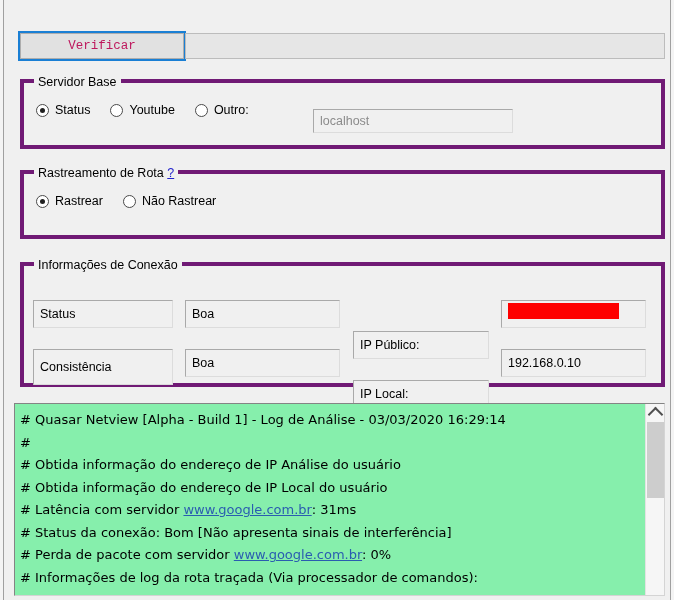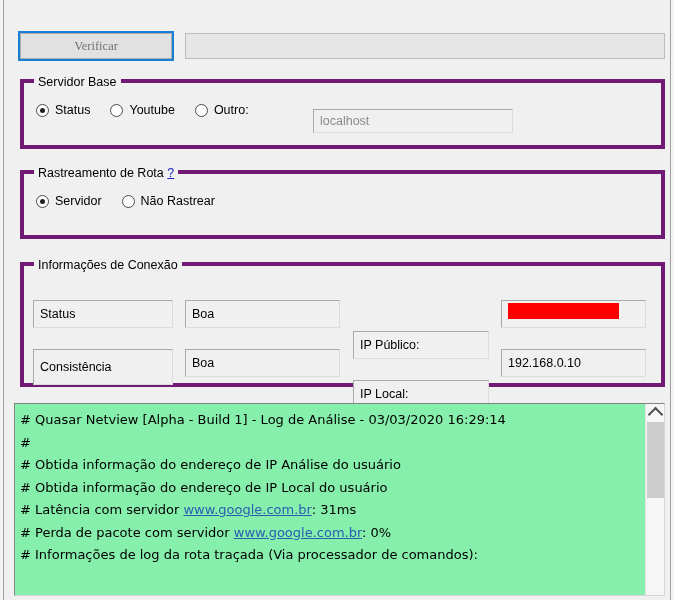--- a/index.html
+++ b/index.html
@@ -42,27 +42,27 @@
   .frame-right2 {
     position: absolute;
     right: 0px; top: 0; width: 3px; height: 600px;
     background: #f4f4f4;
   }
 
   
   .btn-verify {
     position: absolute;
     left: 20px; top: 33px;
-    width: 152px; height: 26px;
+    width: 164px; height: 26px;
     background: #e1e1e1;
     border: 1px solid #adadad;
     box-shadow: 0 0 0 2px #1a7fd4;
-    font-family: Liberation Serif, serif;
+    font-family: Liberation Mono, monospace;
     font-size: 12.5px;
-    color: #737373;
+    color: #be185d;
     display: flex;
     align-items: center;
     justify-content: center;
     cursor: default;
     padding: 0;
     box-sizing: border-box;
   }
 
   
   .progressbar {
@@ -278,21 +278,21 @@
 
   <div class="groupbox" id="gb-rastreamento">
     <span class="gb-title">
       <span>Rastreamento de Rota</span>
       <span class="help-link">?</span>
     </span>
 
     <div class="radio-row" style="left:12px; top:20px;">
       <label class="radio checked">
         <span class="dot"></span>
-        <span class="rlabel">Servidor</span>
+        <span class="rlabel">Rastrear</span>
       </label>
       <label class="radio">
         <span class="dot"></span>
         <span class="rlabel">Não Rastrear</span>
       </label>
     </div>
   </div>
 
   <div class="groupbox" id="gb-infos">
     <span class="gb-title">Informações de Conexão</span>
@@ -311,20 +311,21 @@
   <div class="tbox bold" id="f-iploc-label">IP Local:</div>
   <div class="tbox" id="f-iploc-value">192.168.0.10</div>
 
   <div id="logbox">
     <div id="logtext">
         <div class="line"># Quasar Netview [Alpha - Build 1] - Log de Análise - 03/03/2020 16:29:14</div>
         <div class="line">#</div>
         <div class="line"># Obtida informação do endereço de IP Análise do usuário</div>
         <div class="line"># Obtida informação do endereço de IP Local do usuário</div>
         <div class="line"># Latência com servidor <a class="lnk">www.google.com.br</a>: 31ms</div>
+        <div class="line"># Status da conexão: Bom [Não apresenta sinais de interferência]</div>
         <div class="line"># Perda de pacote com servidor <a class="lnk">www.google.com.br</a>: 0%</div>
         <div class="line"># Informações de log da rota traçada (Via processador de comandos):</div>
       </div>
     <div class="vscroll">
       <div class="arrow-up">
         <span class="chev"></span>
       </div>
       <div class="thumb"></div>
     </div>
   </div>

